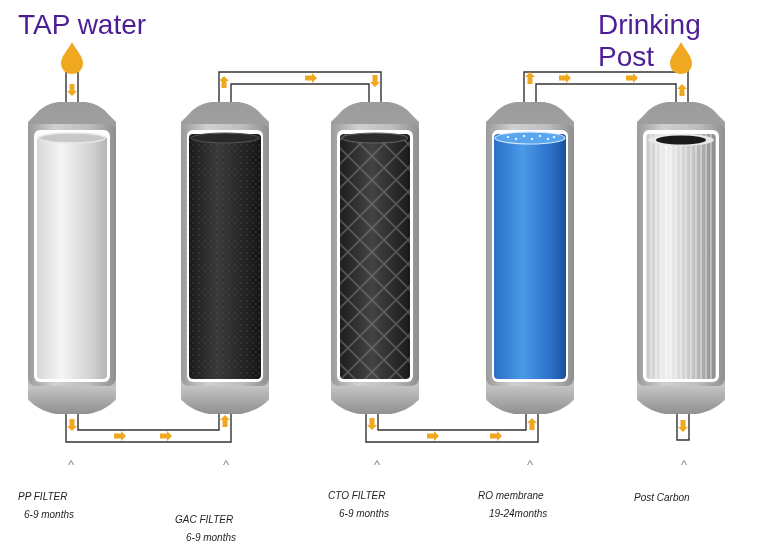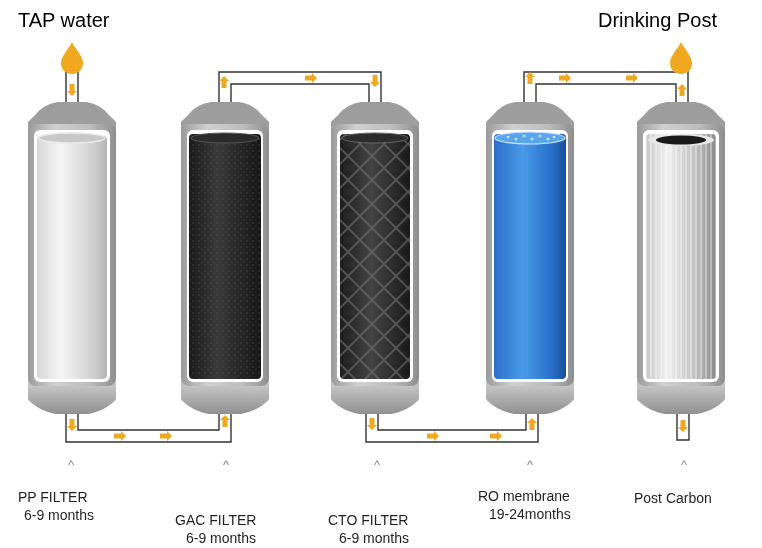--- a/index.html
+++ b/index.html
@@ -1,19 +1,19 @@
 <!DOCTYPE html>
 <html><head>
 <meta charset="utf-8">
 <style>
   html, body { margin:0; padding:0; background:#ffffff; }
   body { width:762px; height:548px; position:relative; overflow:hidden; font-family:"Liberation Sans", sans-serif; color:#222; }
-  .title { position:absolute; font-size:20px; color:#000000; }
+  .title { position:absolute; font-size:28px; color:#4c1d95; }
   .diagram { position:absolute; left:0; top:0; width:762px; height:548px; }
-  .label { position:absolute; text-align:center; font-size:14px; color:#1f1f1f; line-height:18px; white-space:nowrap; }
+  .label { position:absolute; text-align:center; font-size:10px; color:#1f1f1f; line-height:18px; white-space:nowrap;font-style:italic; }
   .caret { position:absolute; font-size:13px; color:#888; width:20px; text-align:center; }
 </style>
 </head>
 <body>
 
 <div class="title" style="left:18px;top:9px;">TAP water</div>
 <div class="title" style="left:598px;top:9px;">Drinking Post</div>
 
 <svg class="diagram" viewBox="0 0 762 548" xmlns="http://www.w3.org/2000/svg">
   <defs>
@@ -189,21 +189,21 @@
 <div class="caret" style="left:674px;top:457px;">^</div>
 
 <div class="label" style="left:18px;top:488px;width:100px;text-align:left;">
   <div>PP FILTER</div>
   <div style="padding-left:6px;">6-9 months</div>
 </div>
 <div class="label" style="left:175px;top:487px;width:110px;text-align:left;margin-top:24px;">
   <div>GAC FILTER</div>
   <div style="padding-left:11px;">6-9 months</div>
 </div>
-<div class="label" style="left:328px;top:487px;width:110px;text-align:left;margin-top:24px;">
+<div class="label" style="left:328px;top:487px;width:110px;text-align:left;">
   <div>CTO FILTER</div>
   <div style="padding-left:11px;">6-9 months</div>
 </div>
 <div class="label" style="left:478px;top:487px;width:120px;text-align:left;">
   <div>RO membrane</div>
   <div style="padding-left:11px;">19-24months</div>
 </div>
 <div class="label" style="left:634px;top:489px;width:110px;text-align:left;">
   <div>Post Carbon</div>
 </div>

